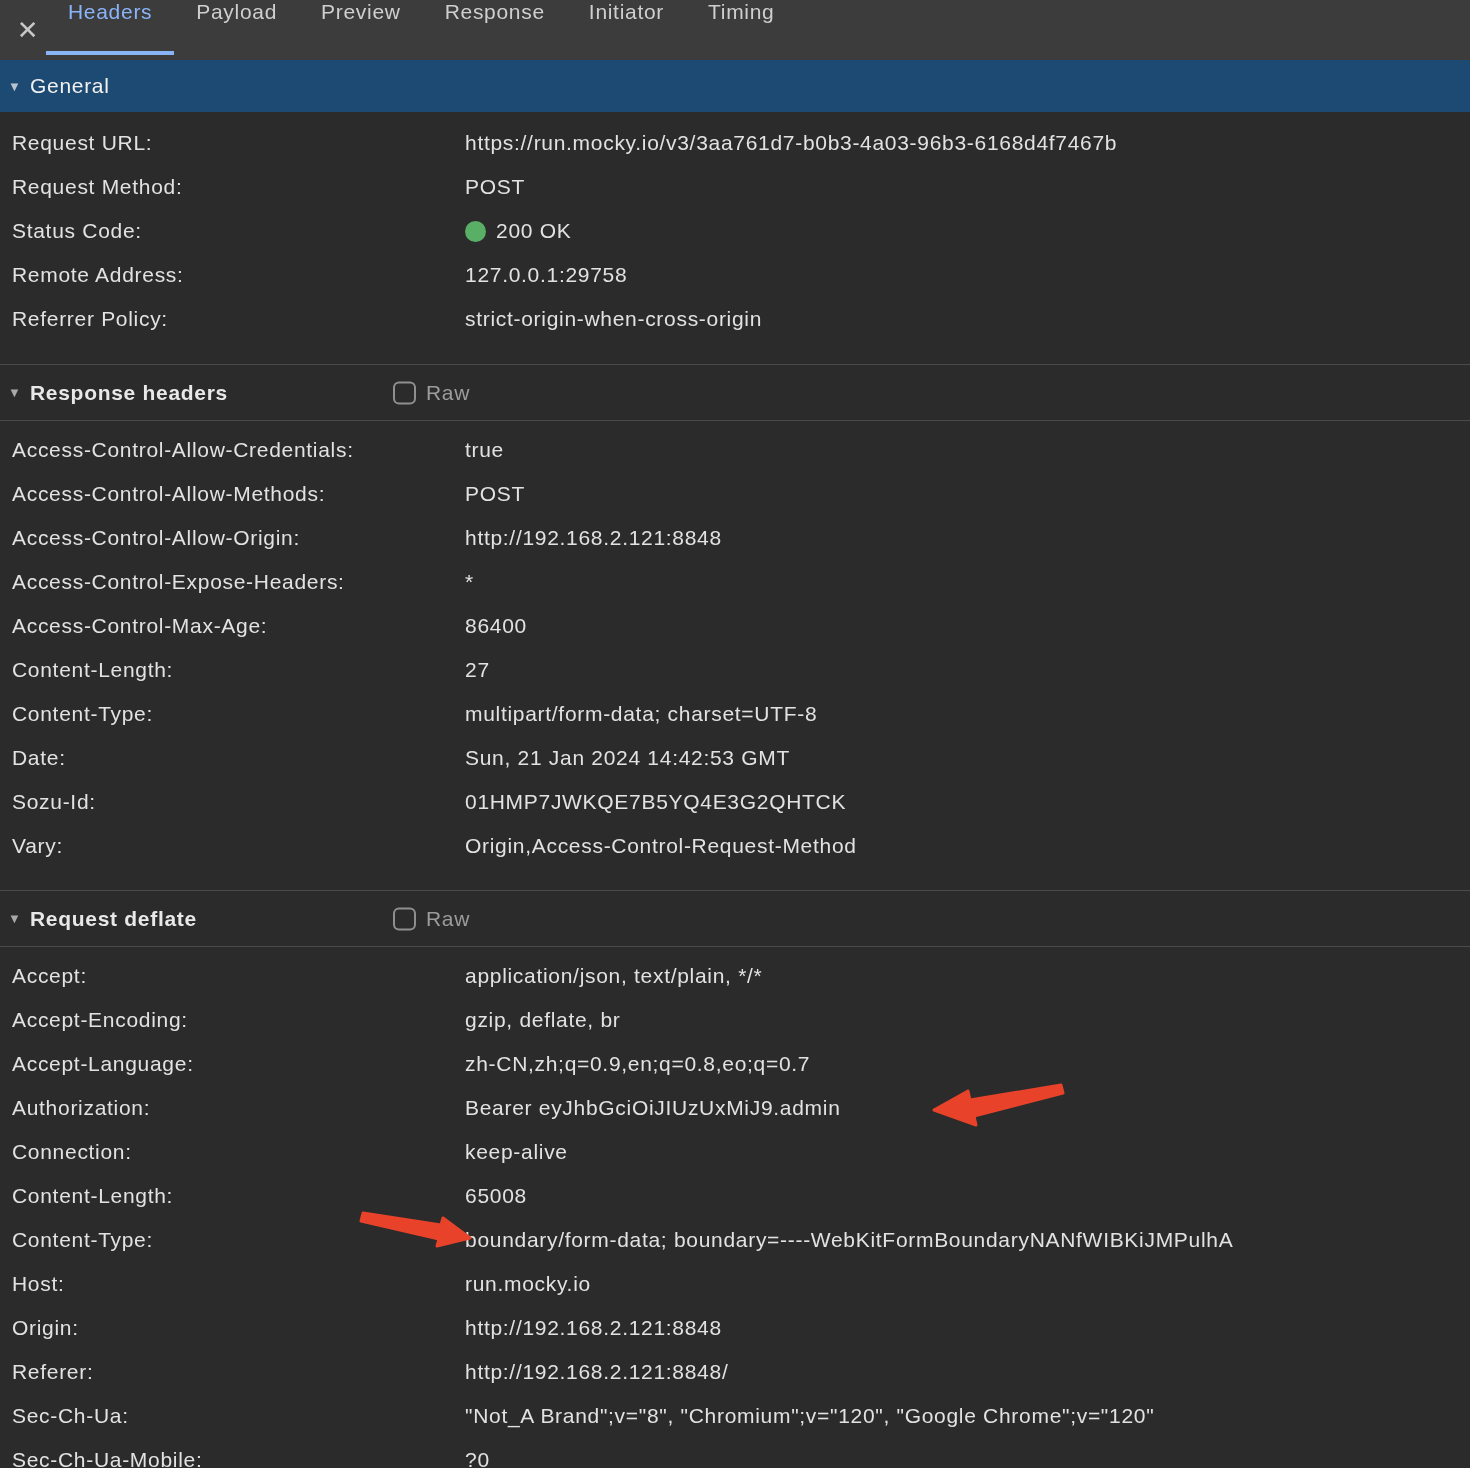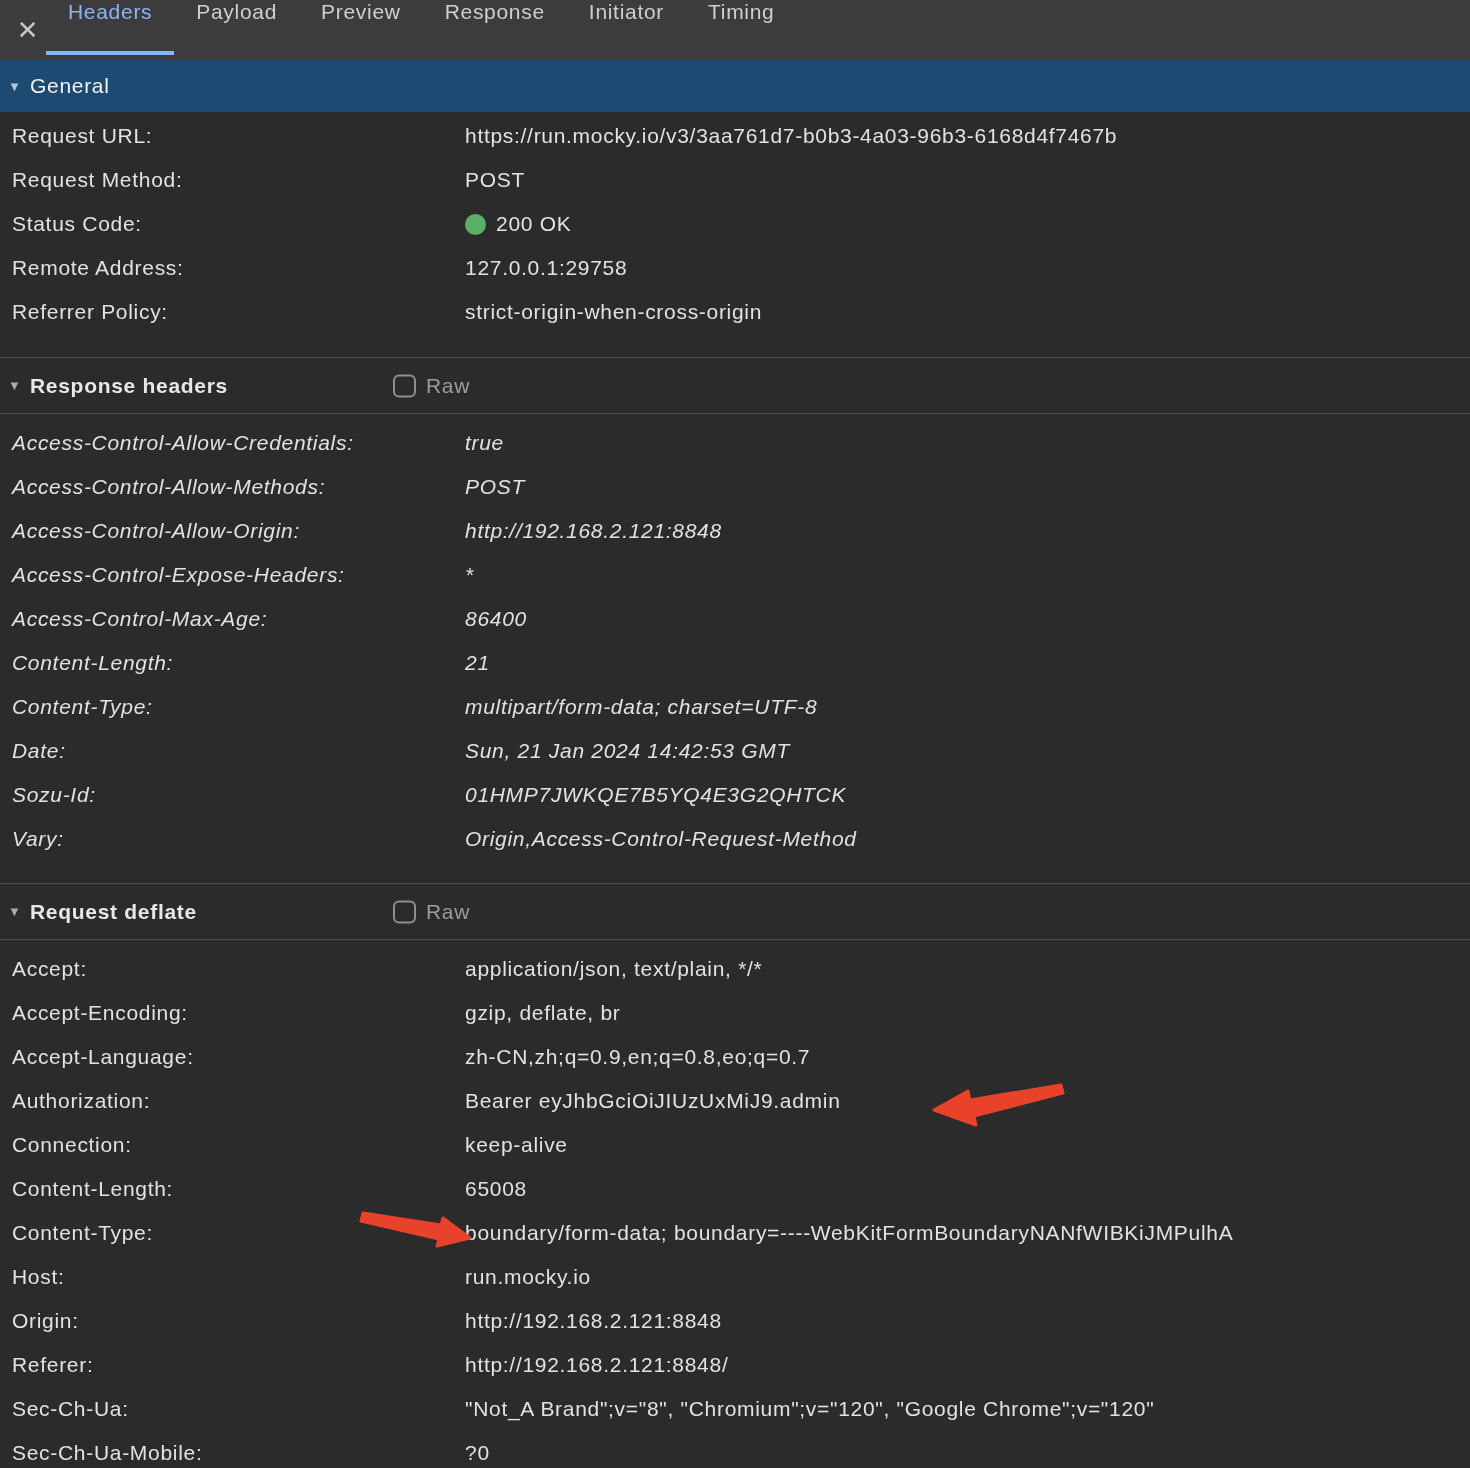--- a/index.html
+++ b/index.html
@@ -53,22 +53,22 @@
     position:absolute;left:393px;top:50%;transform:translateY(-50%);
     width:23px;height:23px;border:2.5px solid #8f8f8f;border-radius:6px;
     cursor:pointer;
   }
   .raw-label{
     position:absolute;left:426px;top:50%;transform:translateY(-50%);
     color:var(--muted);cursor:pointer;
   }
   
   .rows{padding-top:7px;}
-  .rows.general{padding-top:2px;margin-bottom:23px;}
-  .rows.response{margin-bottom:22px;font-style:italic;}
+  .rows.general{padding-top:9px;margin-bottom:23px;}
+  .rows.response{margin-bottom:22px;}
   .row{height:44px;display:flex;align-items:center;}
   .cell.name{width:465px;flex:0 0 465px;padding-left:12px;color:var(--text);}
   .cell.value{flex:1;color:var(--text);display:flex;align-items:center;white-space:nowrap;}
   .dot{
     width:21px;height:21px;border-radius:50%;background:var(--green);
     display:inline-block;margin-right:10px;flex:0 0 21px;
   }
   
   .arrow{position:absolute;color:var(--arrow);pointer-events:none;}
   .arrow polygon{fill:currentColor;stroke:currentColor;stroke-width:3;stroke-linejoin:round;}
@@ -152,21 +152,21 @@
   <div class="row">
     <div class="cell name">Access-Control-Expose-Headers:</div>
     <div class="cell value">*</div>
   </div>
   <div class="row">
     <div class="cell name">Access-Control-Max-Age:</div>
     <div class="cell value">86400</div>
   </div>
   <div class="row">
     <div class="cell name">Content-Length:</div>
-    <div class="cell value">21</div>
+    <div class="cell value">27</div>
   </div>
   <div class="row">
     <div class="cell name">Content-Type:</div>
     <div class="cell value">multipart/form-data; charset=UTF-8</div>
   </div>
   <div class="row">
     <div class="cell name">Date:</div>
     <div class="cell value">Sun, 21 Jan 2024 14:42:53 GMT</div>
   </div>
   <div class="row">

